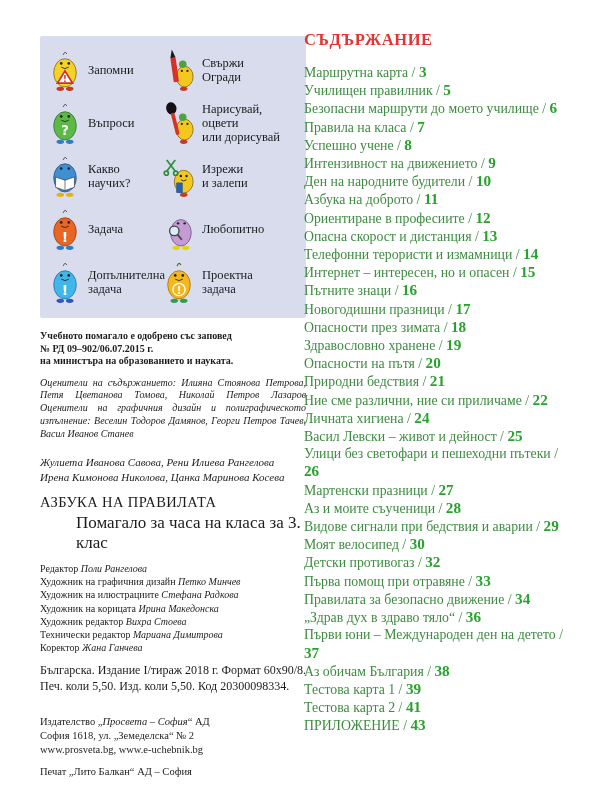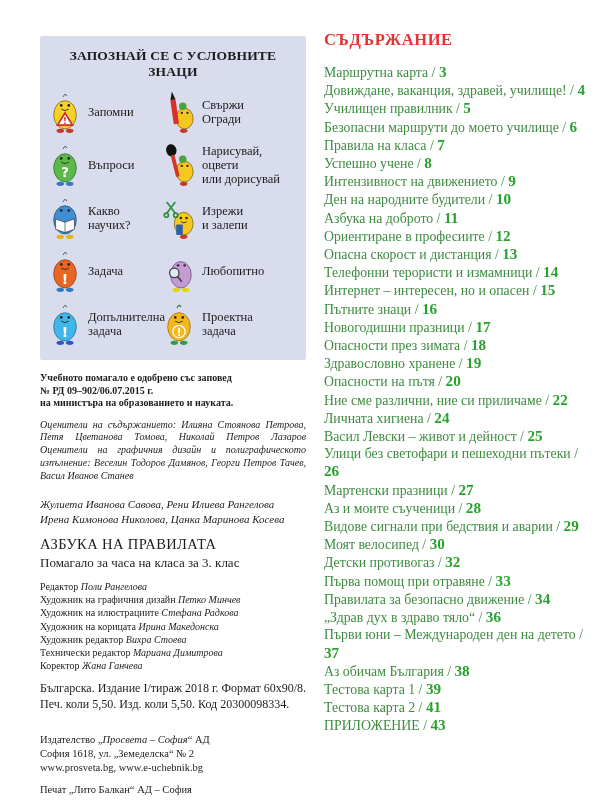--- a/index.html
+++ b/index.html
@@ -3,36 +3,36 @@
 <meta charset="utf-8">
 <style>
   html,body{margin:0;padding:0;}
   body{
     width:600px;height:807px;background:#ffffff;overflow:hidden;
     font-family:"Liberation Serif", serif;color:#1c1c1c;
     -webkit-font-smoothing:antialiased;
   }
   .page{position:relative;width:600px;height:807px;background:#fff;}
   .left-col{position:absolute;left:40px;top:36px;width:266px;}
-  .right-col{position:absolute;left:324px;top:30px;width:264px;}
+  .right-col{position:absolute;left:304px;top:30px;width:264px;}
 
   
   .legend-box{background:#d8dcec;padding:12px 9px 14px 9px;border-radius:2px;}
   .legend-title{text-align:center;font-weight:bold;font-size:13.5px;letter-spacing:0.2px;margin-bottom:10px;}
   .legend-grid{display:grid;grid-template-columns:110px 1fr;column-gap:4px;row-gap:9px;}
   .legend-cell{display:flex;align-items:center;gap:7px;}
   .legend-cell svg{flex:0 0 auto;display:block;}
   .legend-label{font-size:12.5px;line-height:1.12;white-space:pre-line;}
 
   
   .approval{font-weight:bold;font-size:10px;line-height:1.25;white-space:pre-line;margin-top:12px;}
   .evaluators{font-size:10px;line-height:1.28;text-align:justify;margin-top:9px;font-style:italic;}
   .authors{font-style:italic;font-size:11px;line-height:1.3;margin-top:15px;white-space:pre-line;}
   .series-title{font-size:14.5px;margin-top:10px;letter-spacing:0.4px;}
-  .series-subtitle{font-size:13px;margin-top:2px;}
+  .series-subtitle{font-size:17px;margin-top:2px;margin-left:36px;}
   .credits{font-size:10px;line-height:1.32;margin-top:9px;}
   .credits .name{font-style:italic;}
   .edition{font-size:12px;line-height:1.32;margin-top:9px;white-space:pre-line;}
   .publisher{font-size:10.5px;line-height:1.34;margin-top:20px;}
   .publisher .it{font-style:italic;}
   .print-line{font-size:10.5px;margin-top:9px;}
   .print-line .it{}
 
   
   .toc-title{color:#e23432;font-weight:bold;font-size:16.5px;letter-spacing:0.6px;margin:0 0 13px 0;}
@@ -42,21 +42,20 @@
   .toc-page{color:#28a22e;font-weight:bold;font-size:15.2px;}
 </style>
 </head>
 <body>
 
 <div class="page">
 
   <div class="left-col">
 
     <div class="legend-box">
-      <div class="legend-title">ЗАПОЗНАЙ СЕ С УСЛОВНИТЕ ЗНАЦИ</div>
       <div class="legend-grid">
 
         <div class="legend-cell">
           <svg width="32" height="44" viewBox="0 0 34 46">
             <path d="M15 7 q2 -5 4 -1" stroke="#555" fill="none" stroke-width="1"></path>
             <ellipse cx="12" cy="43" rx="4" ry="2.2" fill="#c23b2a"></ellipse>
             <ellipse cx="22" cy="43" rx="4" ry="2.2" fill="#c23b2a"></ellipse>
             <ellipse cx="17" cy="26" rx="12" ry="15" stroke="#7a6205" stroke-width="0.8" fill="#f4d227"></ellipse>
             <circle cx="13" cy="16" r="1.4" fill="#222"></circle>
               <circle cx="21" cy="16" r="1.4" fill="#222"></circle>
@@ -248,21 +247,20 @@
 
     <div class="print-line"><span>Печат „</span><span class="it">Лито Балкан</span><span>“ АД – София</span></div>
 
   </div>
 
   <div class="right-col">
     <div class="toc-title">СЪДЪРЖАНИЕ</div>
     <div class="toc-list" id="toc-list">
   <div class="toc-line"><span class="toc-label">Маршрутна карта</span><span class="toc-sep"> / </span><span class="toc-page">3</span></div>
 
-  <div class="toc-line"><span class="toc-label">Довиждане, ваканция, здравей, училище!</span><span class="toc-sep"> / </span><span class="toc-page">4</span></div>
 
   <div class="toc-line"><span class="toc-label">Училищен правилник</span><span class="toc-sep"> / </span><span class="toc-page">5</span></div>
 
   <div class="toc-line"><span class="toc-label">Безопасни маршрути до моето училище</span><span class="toc-sep"> / </span><span class="toc-page">6</span></div>
 
   <div class="toc-line"><span class="toc-label">Правила на класа</span><span class="toc-sep"> / </span><span class="toc-page">7</span></div>
 
   <div class="toc-line"><span class="toc-label">Успешно учене</span><span class="toc-sep"> / </span><span class="toc-page">8</span></div>
 
   <div class="toc-line"><span class="toc-label">Интензивност на движението</span><span class="toc-sep"> / </span><span class="toc-page">9</span></div>
@@ -282,20 +280,21 @@
   <div class="toc-line"><span class="toc-label">Пътните знаци</span><span class="toc-sep"> / </span><span class="toc-page">16</span></div>
 
   <div class="toc-line"><span class="toc-label">Новогодишни празници</span><span class="toc-sep"> / </span><span class="toc-page">17</span></div>
 
   <div class="toc-line"><span class="toc-label">Опасности през зимата</span><span class="toc-sep"> / </span><span class="toc-page">18</span></div>
 
   <div class="toc-line"><span class="toc-label">Здравословно хранене</span><span class="toc-sep"> / </span><span class="toc-page">19</span></div>
 
   <div class="toc-line"><span class="toc-label">Опасности на пътя</span><span class="toc-sep"> / </span><span class="toc-page">20</span></div>
 
+  <div class="toc-line"><span class="toc-label">Природни бедствия</span><span class="toc-sep"> / </span><span class="toc-page">21</span></div>
 
   <div class="toc-line"><span class="toc-label">Ние сме различни, ние си приличаме</span><span class="toc-sep"> / </span><span class="toc-page">22</span></div>
 
   <div class="toc-line"><span class="toc-label">Личната хигиена</span><span class="toc-sep"> / </span><span class="toc-page">24</span></div>
 
   <div class="toc-line"><span class="toc-label">Васил Левски – живот и дейност</span><span class="toc-sep"> / </span><span class="toc-page">25</span></div>
 
   <div class="toc-line"><span class="toc-label">Улици без светофари и пешеходни пътеки</span><span class="toc-sep"> / </span><span class="toc-page">26</span></div>
 
   <div class="toc-line"><span class="toc-label">Мартенски празници</span><span class="toc-sep"> / </span><span class="toc-page">27</span></div>

